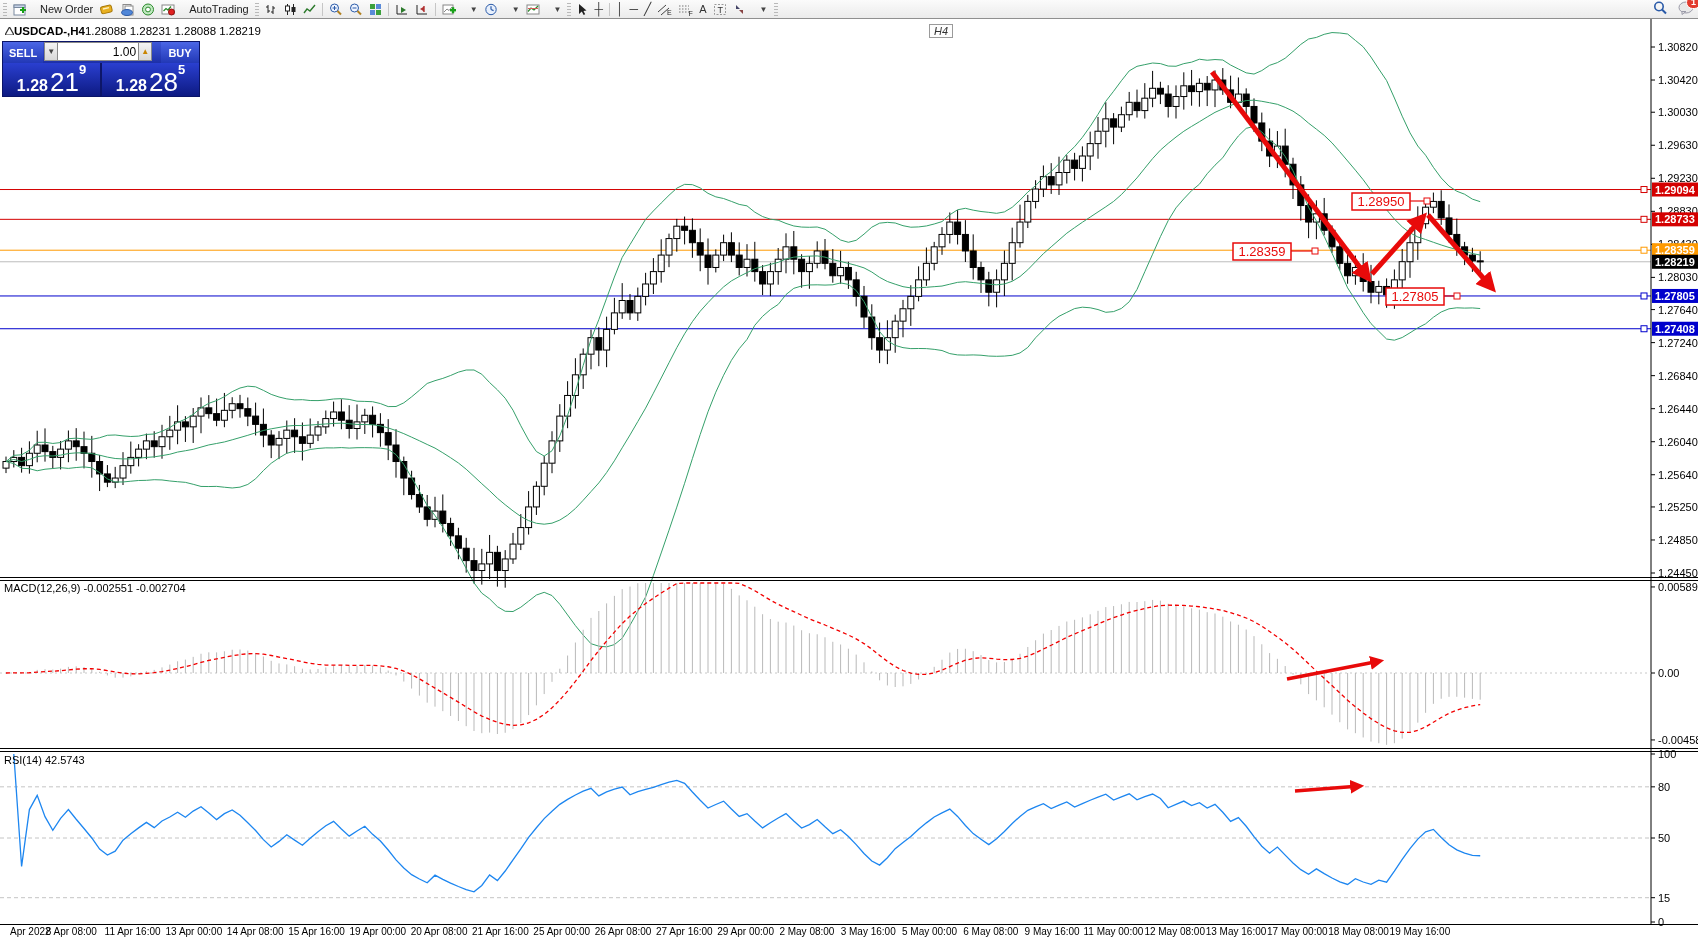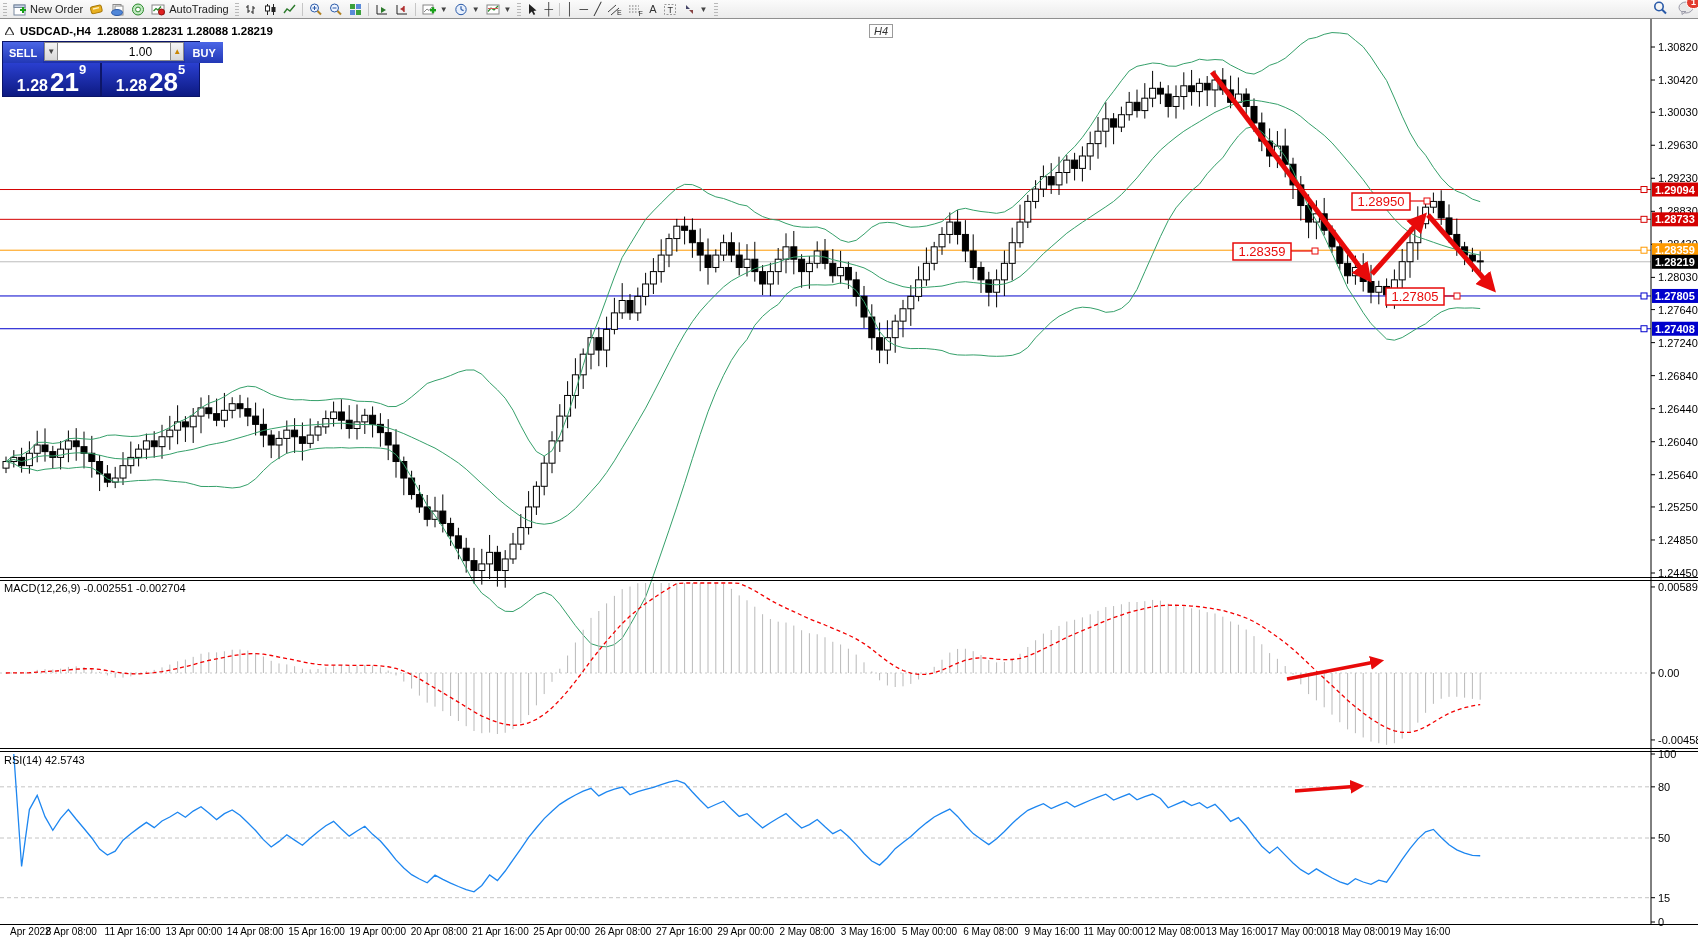--- a/index.html
+++ b/index.html
@@ -2,49 +2,49 @@
 <html><head>
 <meta charset="utf-8">
 <style>
   html,body{margin:0;padding:0;width:1698px;height:937px;overflow:hidden;background:#fff;
     font-family:"Liberation Sans",sans-serif;-webkit-font-smoothing:antialiased;}
   
   #toolbar{position:absolute;left:0;top:0;width:1698px;height:18px;background:linear-gradient(#fbfbfb,#ebebeb);
     border-bottom:1px solid #8f8f8f;display:flex;align-items:center;font-size:11px;color:#222;z-index:30;}
   .grip{width:4px;height:13px;margin:0 3px;background-image:repeating-linear-gradient(#b9b9b9 0 1px,transparent 1px 3px);}
   .tb-sep{width:1px;height:13px;background:#c6c6c6;margin:0 3px;}
-  .tb-btn{display:flex;align-items:center;gap:3px;height:16px;padding:0 3px;cursor:default;}
+  .tb-btn{display:flex;align-items:center;gap:13px;height:16px;padding:0 3px;cursor:default;}
   .tb-btn svg{display:block}
   .tb-txt{white-space:nowrap;}
   .caret{font-size:8px;color:#444;margin-left:1px;}
   .tf{padding:1px 5px;margin:0 1px;color:#333;}
   .tf.active{background:#fdfdfd;border:1px solid #9a9a9a;padding:0 4px;margin-top:44px;}
   #tb-right{margin-left:auto;display:flex;align-items:center;margin-right:4px;}
   #chat-wrap{position:relative;margin-left:10px;}
   #badge{position:absolute;top:-5px;right:-7px;background:#e23b2e;color:#fff;border-radius:8px;
     font-size:9px;font-weight:bold;padding:0 4px;line-height:11px;border:1px solid #fff;}
   .glyph{font-size:12px;line-height:12px;color:#333;}
   
   #chart-header{position:absolute;left:5px;top:25px;z-index:20;font-size:11.5px;font-weight:bold;color:#000;
-    display:flex;align-items:center;gap:6px;}
+    display:flex;align-items:center;}
   
   #ocp{position:absolute;left:2px;top:41px;width:196px;z-index:25;border:1px solid #0a1468;background:#16227a;}
   #ocp-row1{display:flex;height:21px;background:linear-gradient(#3d57d8,#1d2fa8);align-items:flex-start;}
   .ocp-btn{flex:0 0 38px;height:21px;border:none;color:#fff;font-weight:bold;font-size:11px;
     background:linear-gradient(#4b66e6,#2238b6);font-family:"Liberation Sans",sans-serif;}
   #vol{flex:1;display:flex;height:19px;margin:0 1px;}
   .spin{width:14px;background:linear-gradient(#f4f4f4,#d8d8d8);border:1px solid #8a8a8a;font-size:8px;line-height:17px;
     text-align:center;color:#444;padding:0;}
   #vol input{width:76px;border:1px solid #8a8a8a;border-left:none;border-right:none;text-align:right;
-    font-size:12px;padding:0 18px;font-family:"Liberation Sans",sans-serif;}
+    font-size:12px;padding:0 2px;font-family:"Liberation Sans",sans-serif;}
   #ocp-row2{display:flex;height:33px;background:#0d1668;gap:2px;}
   .price-cell{flex:1;background:linear-gradient(#2a3fd0,#0d1a82);color:#fff;display:flex;align-items:flex-end;
     justify-content:center;padding-bottom:2px;}
   .p-small{font-size:16px;font-weight:bold;margin-right:2px;line-height:16px;}
-  .p-big{font-size:26px;font-weight:bold;line-height:24px;margin-top:40px;}
+  .p-big{font-size:26px;font-weight:normal;line-height:24px;margin-top:40px;}
   .p-sup{font-size:13px;font-weight:bold;align-self:flex-start;line-height:12px;margin-top:1px;}
   
   #chart{position:absolute;left:0;top:0;z-index:5;}
   svg text{font-family:"Liberation Sans",sans-serif;}
 </style>
 </head>
 <body>
 
 <div id="toolbar">
   <div class="grip"></div>
@@ -308,21 +308,21 @@
       <span id="badge">1</span>
     </span>
   </div>
 </div>
 
 <div id="chart-header">
   <span><svg width="9" height="8">
         <polygon points="0,8 4.5,0 9,8" fill="none" stroke="#333" stroke-width="1.2"></polygon>
       </svg></span>
   <span>USDCAD-,H4</span>
-  <span style="font-weight:bold;">1.28088 1.28231 1.28088 1.28219</span>
+  <span style="font-weight:normal;">1.28088 1.28231 1.28088 1.28219</span>
 </div>
 
 <div id="ocp">
   <div id="ocp-row1">
     <button class="ocp-btn">SELL</button>
     <div id="vol">
       <button class="spin">▼</button>
       <input value="1.00" style="">
       <button class="spin" style="color:#c98500">▲</button>
     </div>

